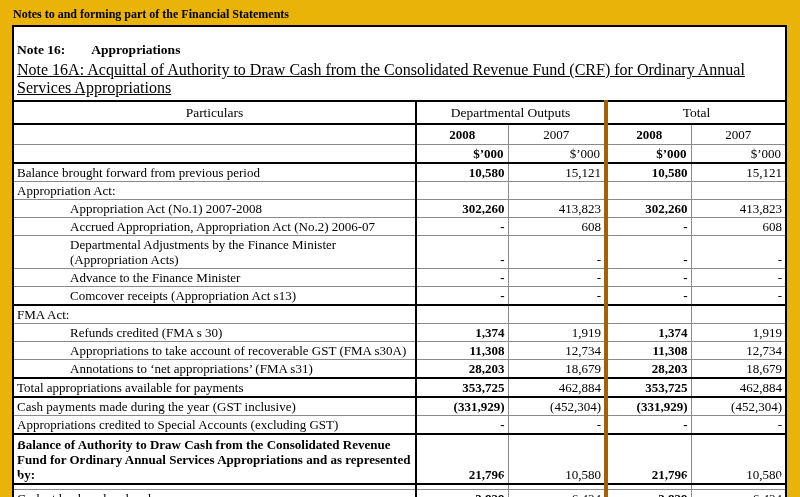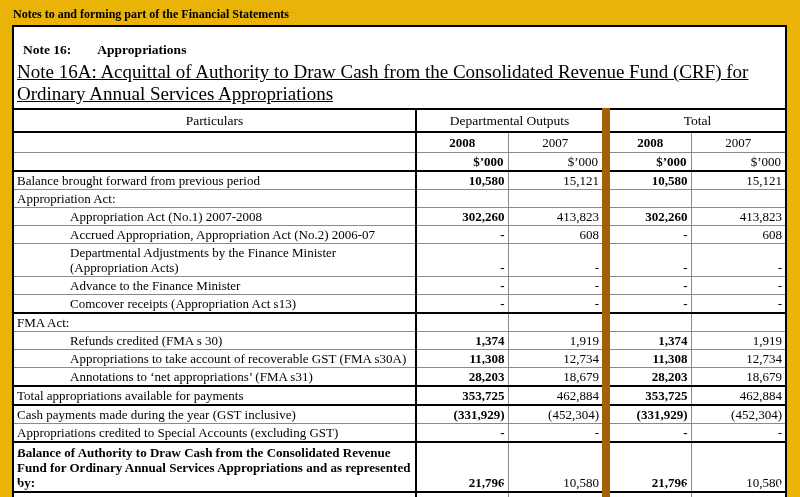--- a/index.html
+++ b/index.html
@@ -22,47 +22,47 @@
   }
   .box {
     margin-left: 12px;
     width: 775px;
     box-sizing: border-box;
     border: 2px solid #000;
     background: #fff;
   }
   .note-head {
     margin: 15px 0 2px 0;
-    padding-left: 9px;
+    padding-left: 3px;
     font-weight: bold;
     font-size: 13.5px;
   }
   .note-head .note-title { margin-left: 26px; }
   .note-sub {
     padding-left: 3px;
     margin: 3px 0 3px 0;
-    font-size: 19px;
+    font-size: 16px;
     text-decoration: underline;
   }
   table.fin {
     border-collapse: collapse;
     table-layout: fixed;
     width: 771px;
     font-size: 13px;
   }
   table.fin th, table.fin td {
     padding: 1px 3px 1px 3px;
     line-height: 15px;
     vertical-align: bottom;
     overflow: hidden;
   }
   
   .vc1 { border-left: 2px solid #000; }
   .vc2 { border-left: 1px solid #8a8a8a; }
-  .vc3 { border-left: 8px solid #a16207; margin-top: 18px; }
+  .vc3 { border-left: 4px solid #a16207; margin-top: 18px; }
   .vc4 { border-left: 1px solid #8a8a8a; }
   
   tr.black > th, tr.black > td { border-top: 2px solid #000; }
   tr.thin  > th, tr.thin  > td { border-top: 1px solid #8a8a8a; }
   
   tr.group-row th {
     font-size: 13.5px;
     font-weight: normal;
     text-align: center;
     padding: 3px 2px;

